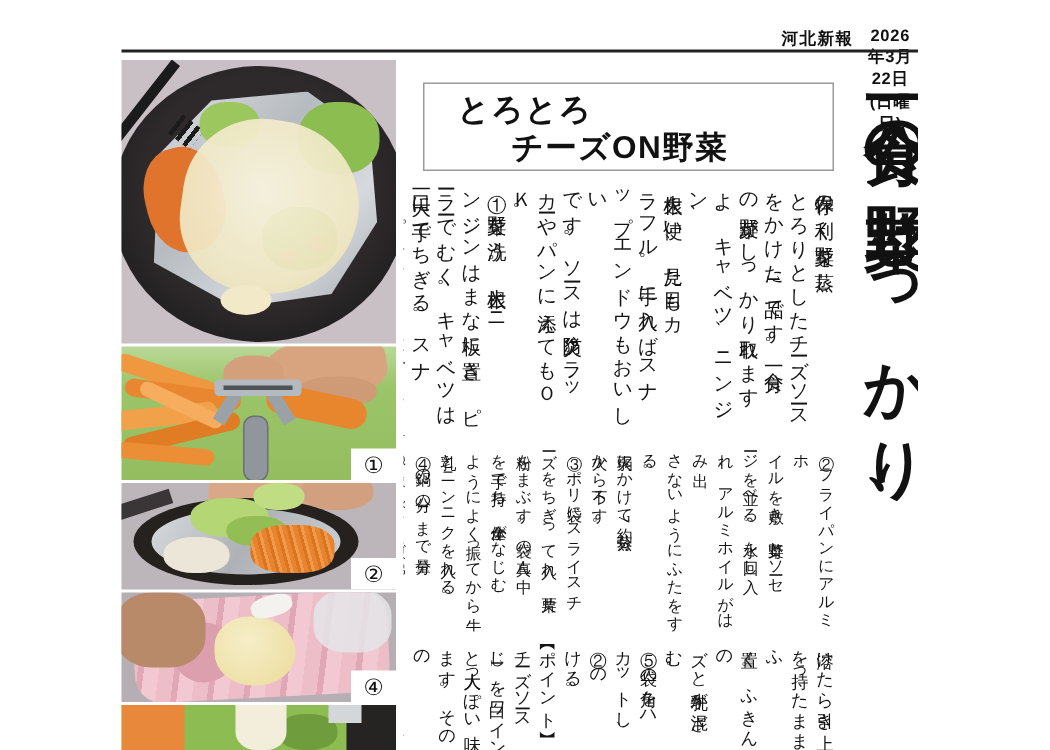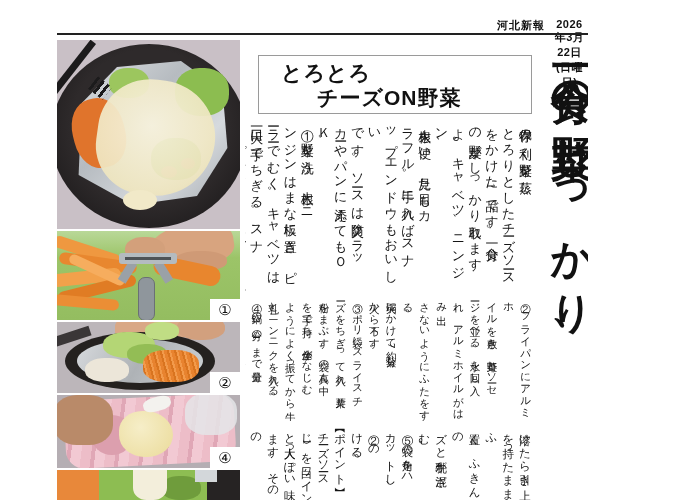--- a/index.html
+++ b/index.html
@@ -1,17 +1,17 @@
 <!DOCTYPE html>
 <html><head>
 <meta charset="utf-8">
 <style>
   html,body{margin:0;padding:0;background:#fff;}
   .page{position:relative;width:588px;height:500px;background:#fff;overflow:hidden;
-        font-family:"Liberation Sans",sans-serif;color:#111;}
+        font-family:"Liberation Sans",sans-serif;color:#111;margin-left:24px;}
   
   .header-rule{position:absolute;left:57px;top:33px;width:635px;height:2px;background:#222;}
   .paper-name{position:absolute;left:497px;top:18px;font-size:11px;font-weight:bold;letter-spacing:1px;}
   .page-date{position:absolute;left:551px;top:18px;font-size:11px;font-weight:bold;letter-spacing:.5px;text-align:center;}
   .page-number{position:absolute;left:675px;top:15px;width:14px;height:14px;border:1px solid #222;
         border-radius:50%;font-size:9px;line-height:14px;text-align:center;transform:rotate(8deg);}
   
   .headline-box{position:absolute;left:258px;top:55px;width:272px;height:57px;border:1px solid #9a9a9a;background:#fff;}
   .hb-line{position:absolute;font-size:21px;font-weight:bold;letter-spacing:1px;}
   .hb1{left:22px;top:3px;}

